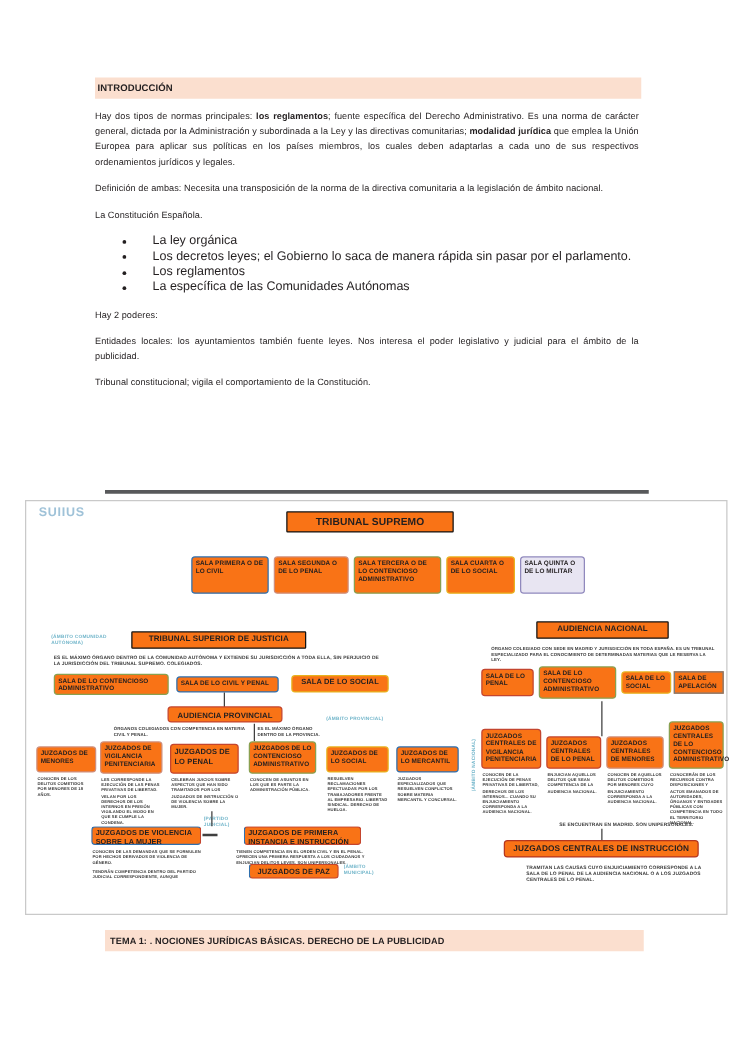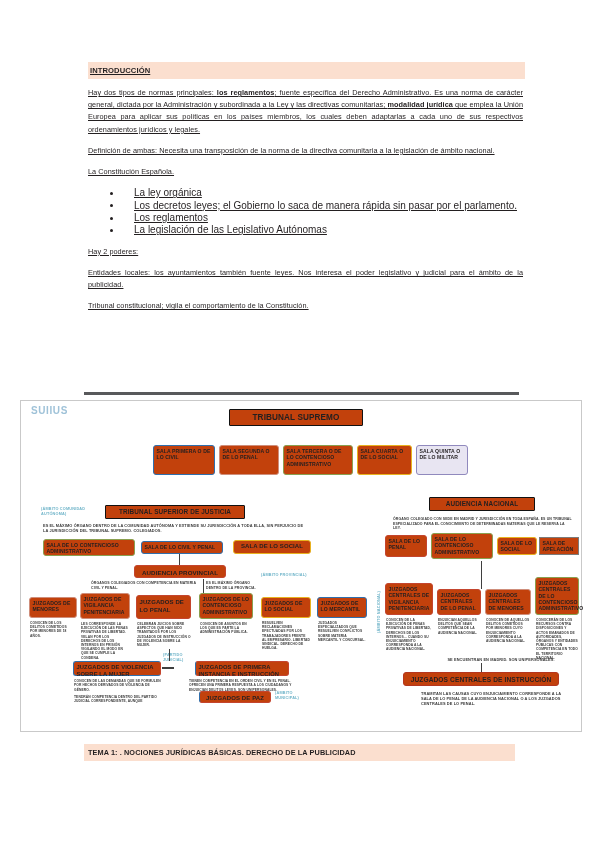--- a/index.html
+++ b/index.html
@@ -7,21 +7,21 @@
   body{
     width:599px;height:848px;
     font-family:"Liberation Sans", sans-serif;
     color:#231f20;
     position:relative;
     overflow:hidden;
   }
   .page{position:relative;width:599px;height:848px;}
 
   
-  .doc{position:absolute;left:88px;top:62px;width:435px;text-decoration:underline;}
+  .doc{position:absolute;left:76px;top:62px;width:435px;}
   .heading{
     background:#fbdfcf;
     font-size:7.6px;font-weight:bold;letter-spacing:.1px;
     padding:4px 4px 4px 2px;margin:0 0 8px 0;
     width:431px;
   }
   .para{
     font-size:7.3px;line-height:12.2px;text-align:justify;
     margin:0 0 9px 0;letter-spacing:.05px;
   }
@@ -47,21 +47,21 @@
     border:1px solid #c9c9c9;background:#fff;
   }
   .watermark{
     position:absolute;left:10px;top:4px;
     font-size:10px;font-weight:bold;color:#9fc2d8;letter-spacing:.6px;
   }
 
   
   .nb{
     position:absolute;box-sizing:border-box;
-    border:1.3px solid #888;border-radius:3px;background:#c2410c;
+    border:1.3px solid #888;border-radius:3px;background:#f97316;
     font-size:5.1px;font-weight:bold;line-height:6.3px;
     padding:2px 2.5px;letter-spacing:.1px;
     color:#231f20;
   }
   .nb.big{font-size:8.2px;line-height:10px;padding:2.5px 5px;}
   .nb.mid{font-size:6.4px;line-height:8px;}
 
   .c-blue{border-color:#2f6fad;}
   .c-red{border-color:#c4452e;}
   .c-green{border-color:#8aa050;}
@@ -105,21 +105,21 @@
     <p class="para"><span>Hay dos tipos de normas principales</span><span>: </span><b>los reglamentos</b><span>; fuente específica del Derecho Administrativo. Es una norma de carácter general, dictada por la Administración y subordinada a la Ley y las directivas comunitarias; </span><b>modalidad jurídica</b><span> que emplea la Unión Europea para aplicar sus políticas en los países miembros, los cuales deben adaptarlas a cada uno de sus respectivos ordenamientos jurídicos y legales.</span></p>
 
     <p class="para">Definición de ambas: Necesita una transposición de la norma de la directiva comunitaria a la legislación de ámbito nacional.</p>
 
     <p class="para">La Constitución Española.</p>
 
     <ul class="ul">
       <li>La ley orgánica</li>
       <li>Los decretos leyes; el Gobierno lo saca de manera rápida sin pasar por el parlamento.</li>
       <li>Los reglamentos</li>
-      <li>La legislación de las Legislativo Autónomas</li>
+      <li>La específica de las Comunidades Autónomas</li>
     </ul>
 
     <p class="para">Hay 2 poderes:</p>
 
 
     <p class="para">Entidades locales: los ayuntamientos también fuente leyes. Nos interesa el poder legislativo y judicial para el ámbito de la publicidad.</p>
 
 
     <p class="para">Tribunal constitucional; vigila el comportamiento de la Constitución.</p>
   </div>

